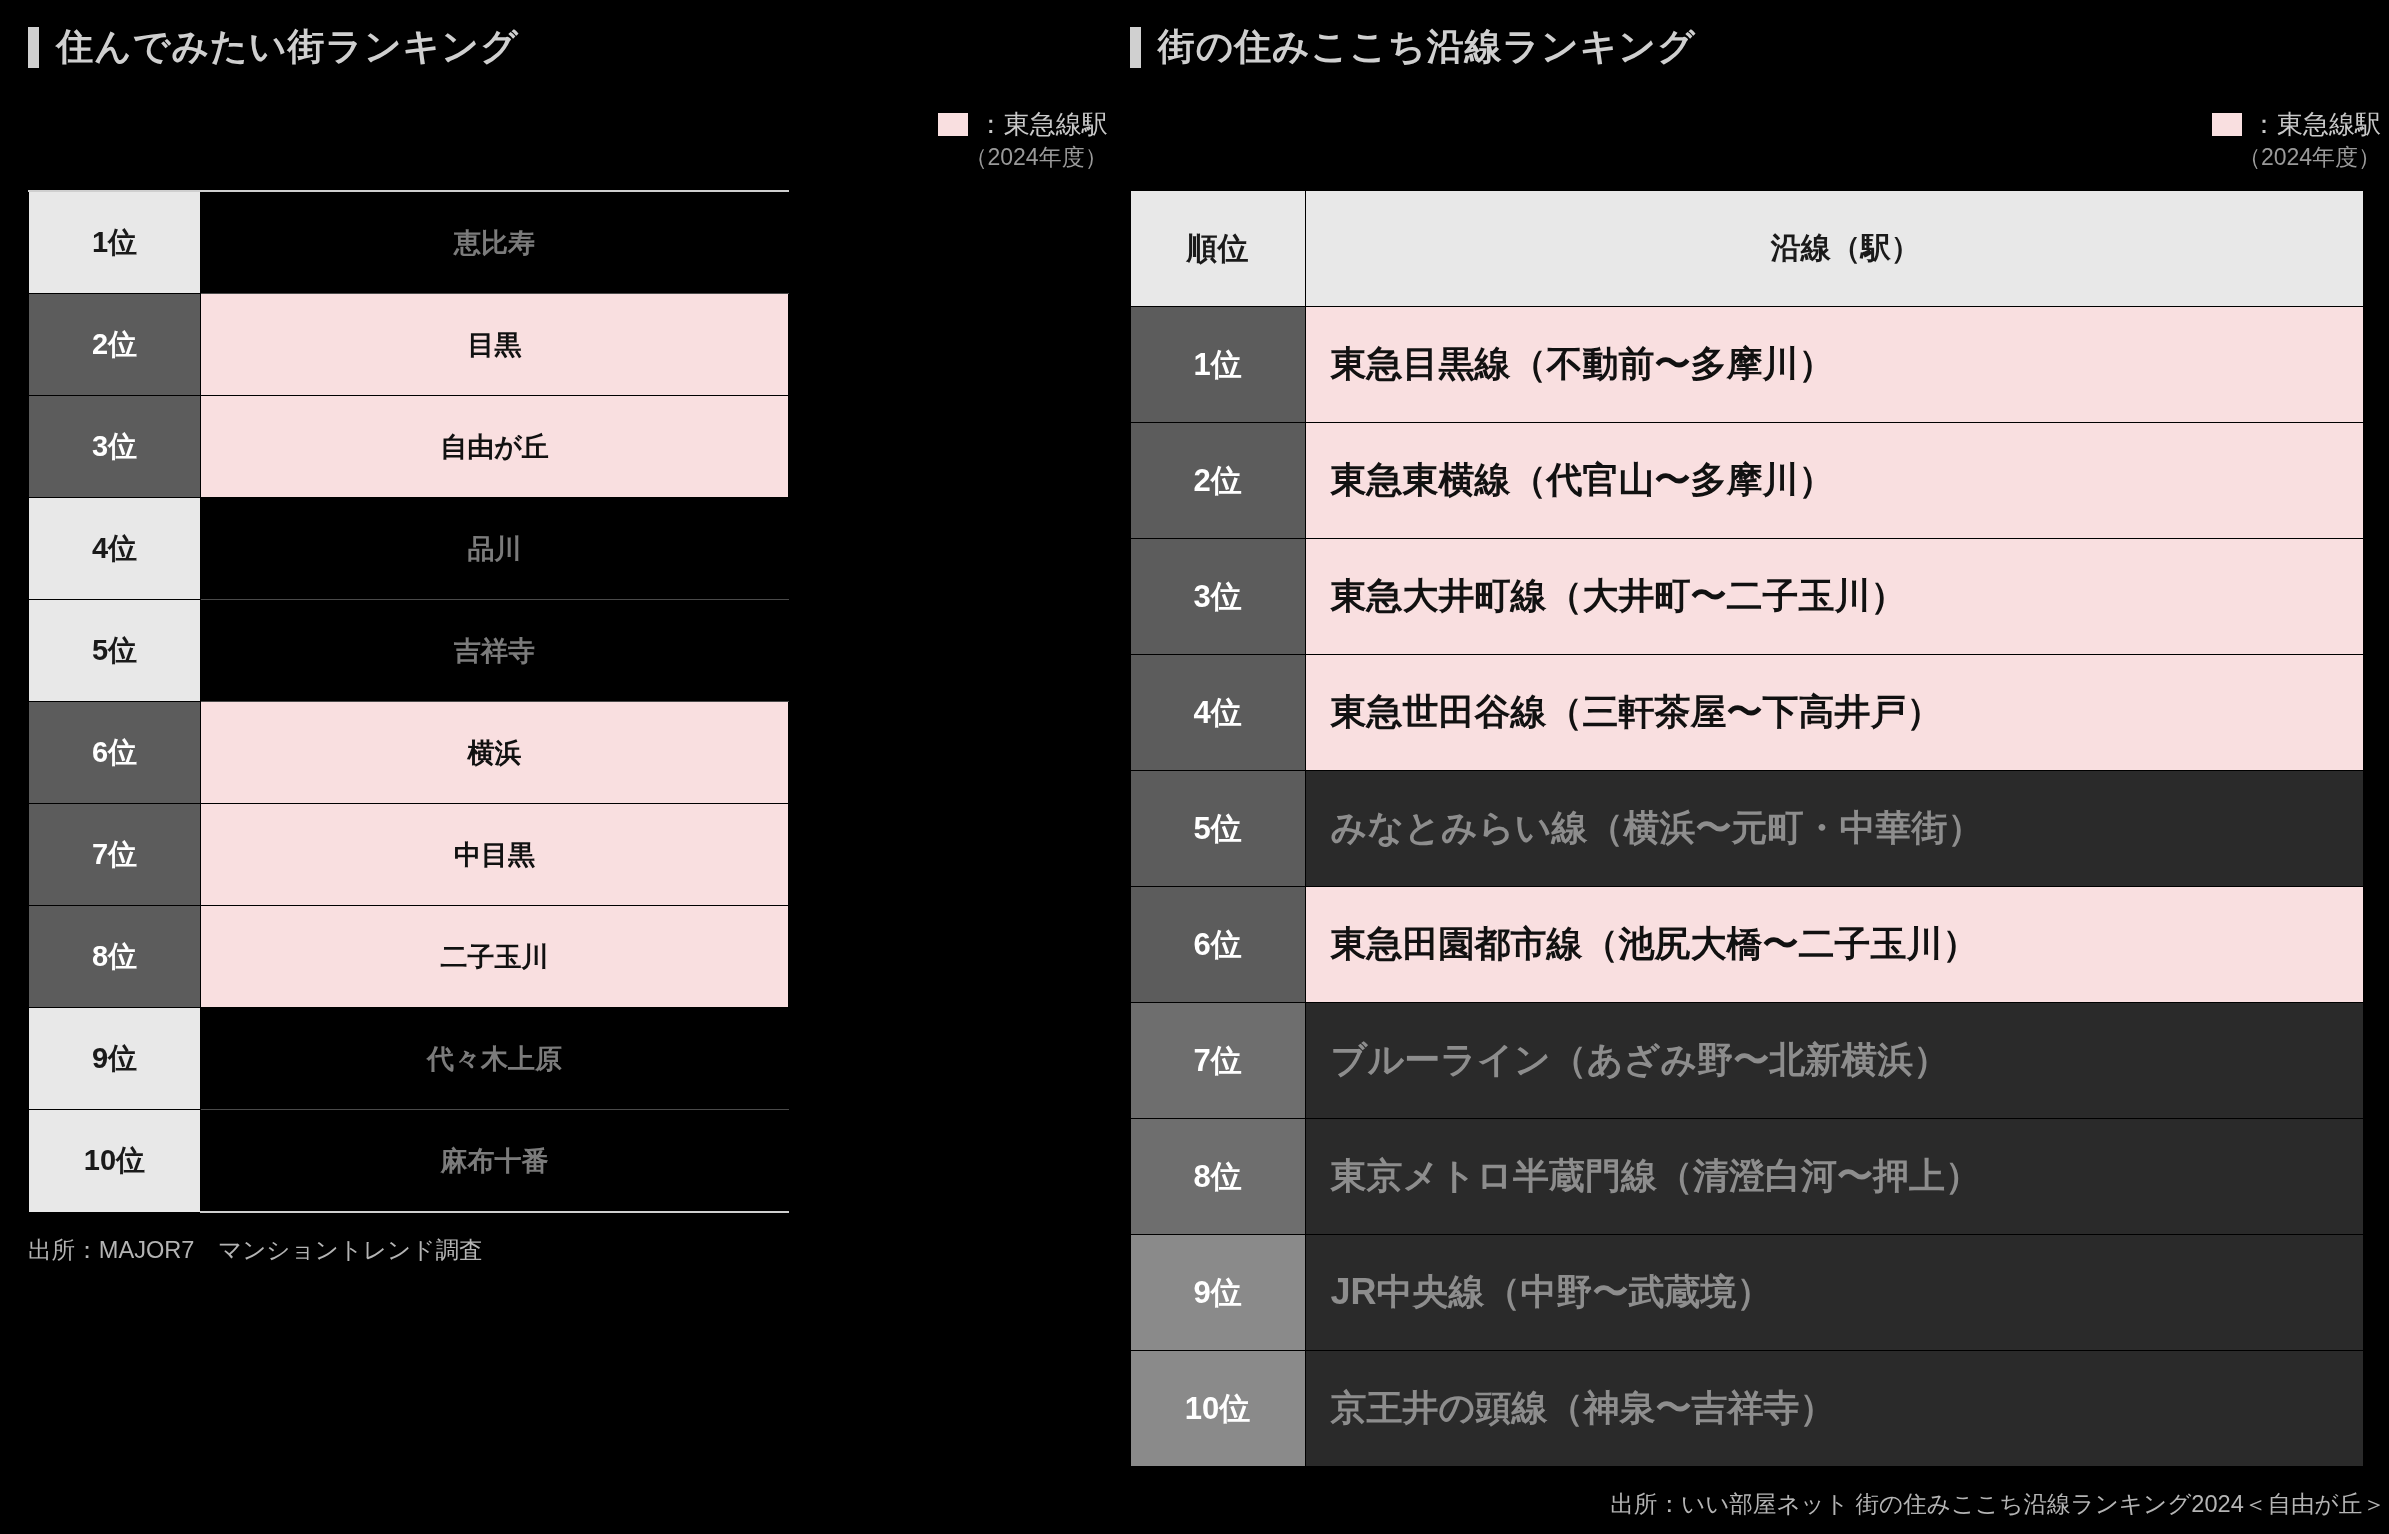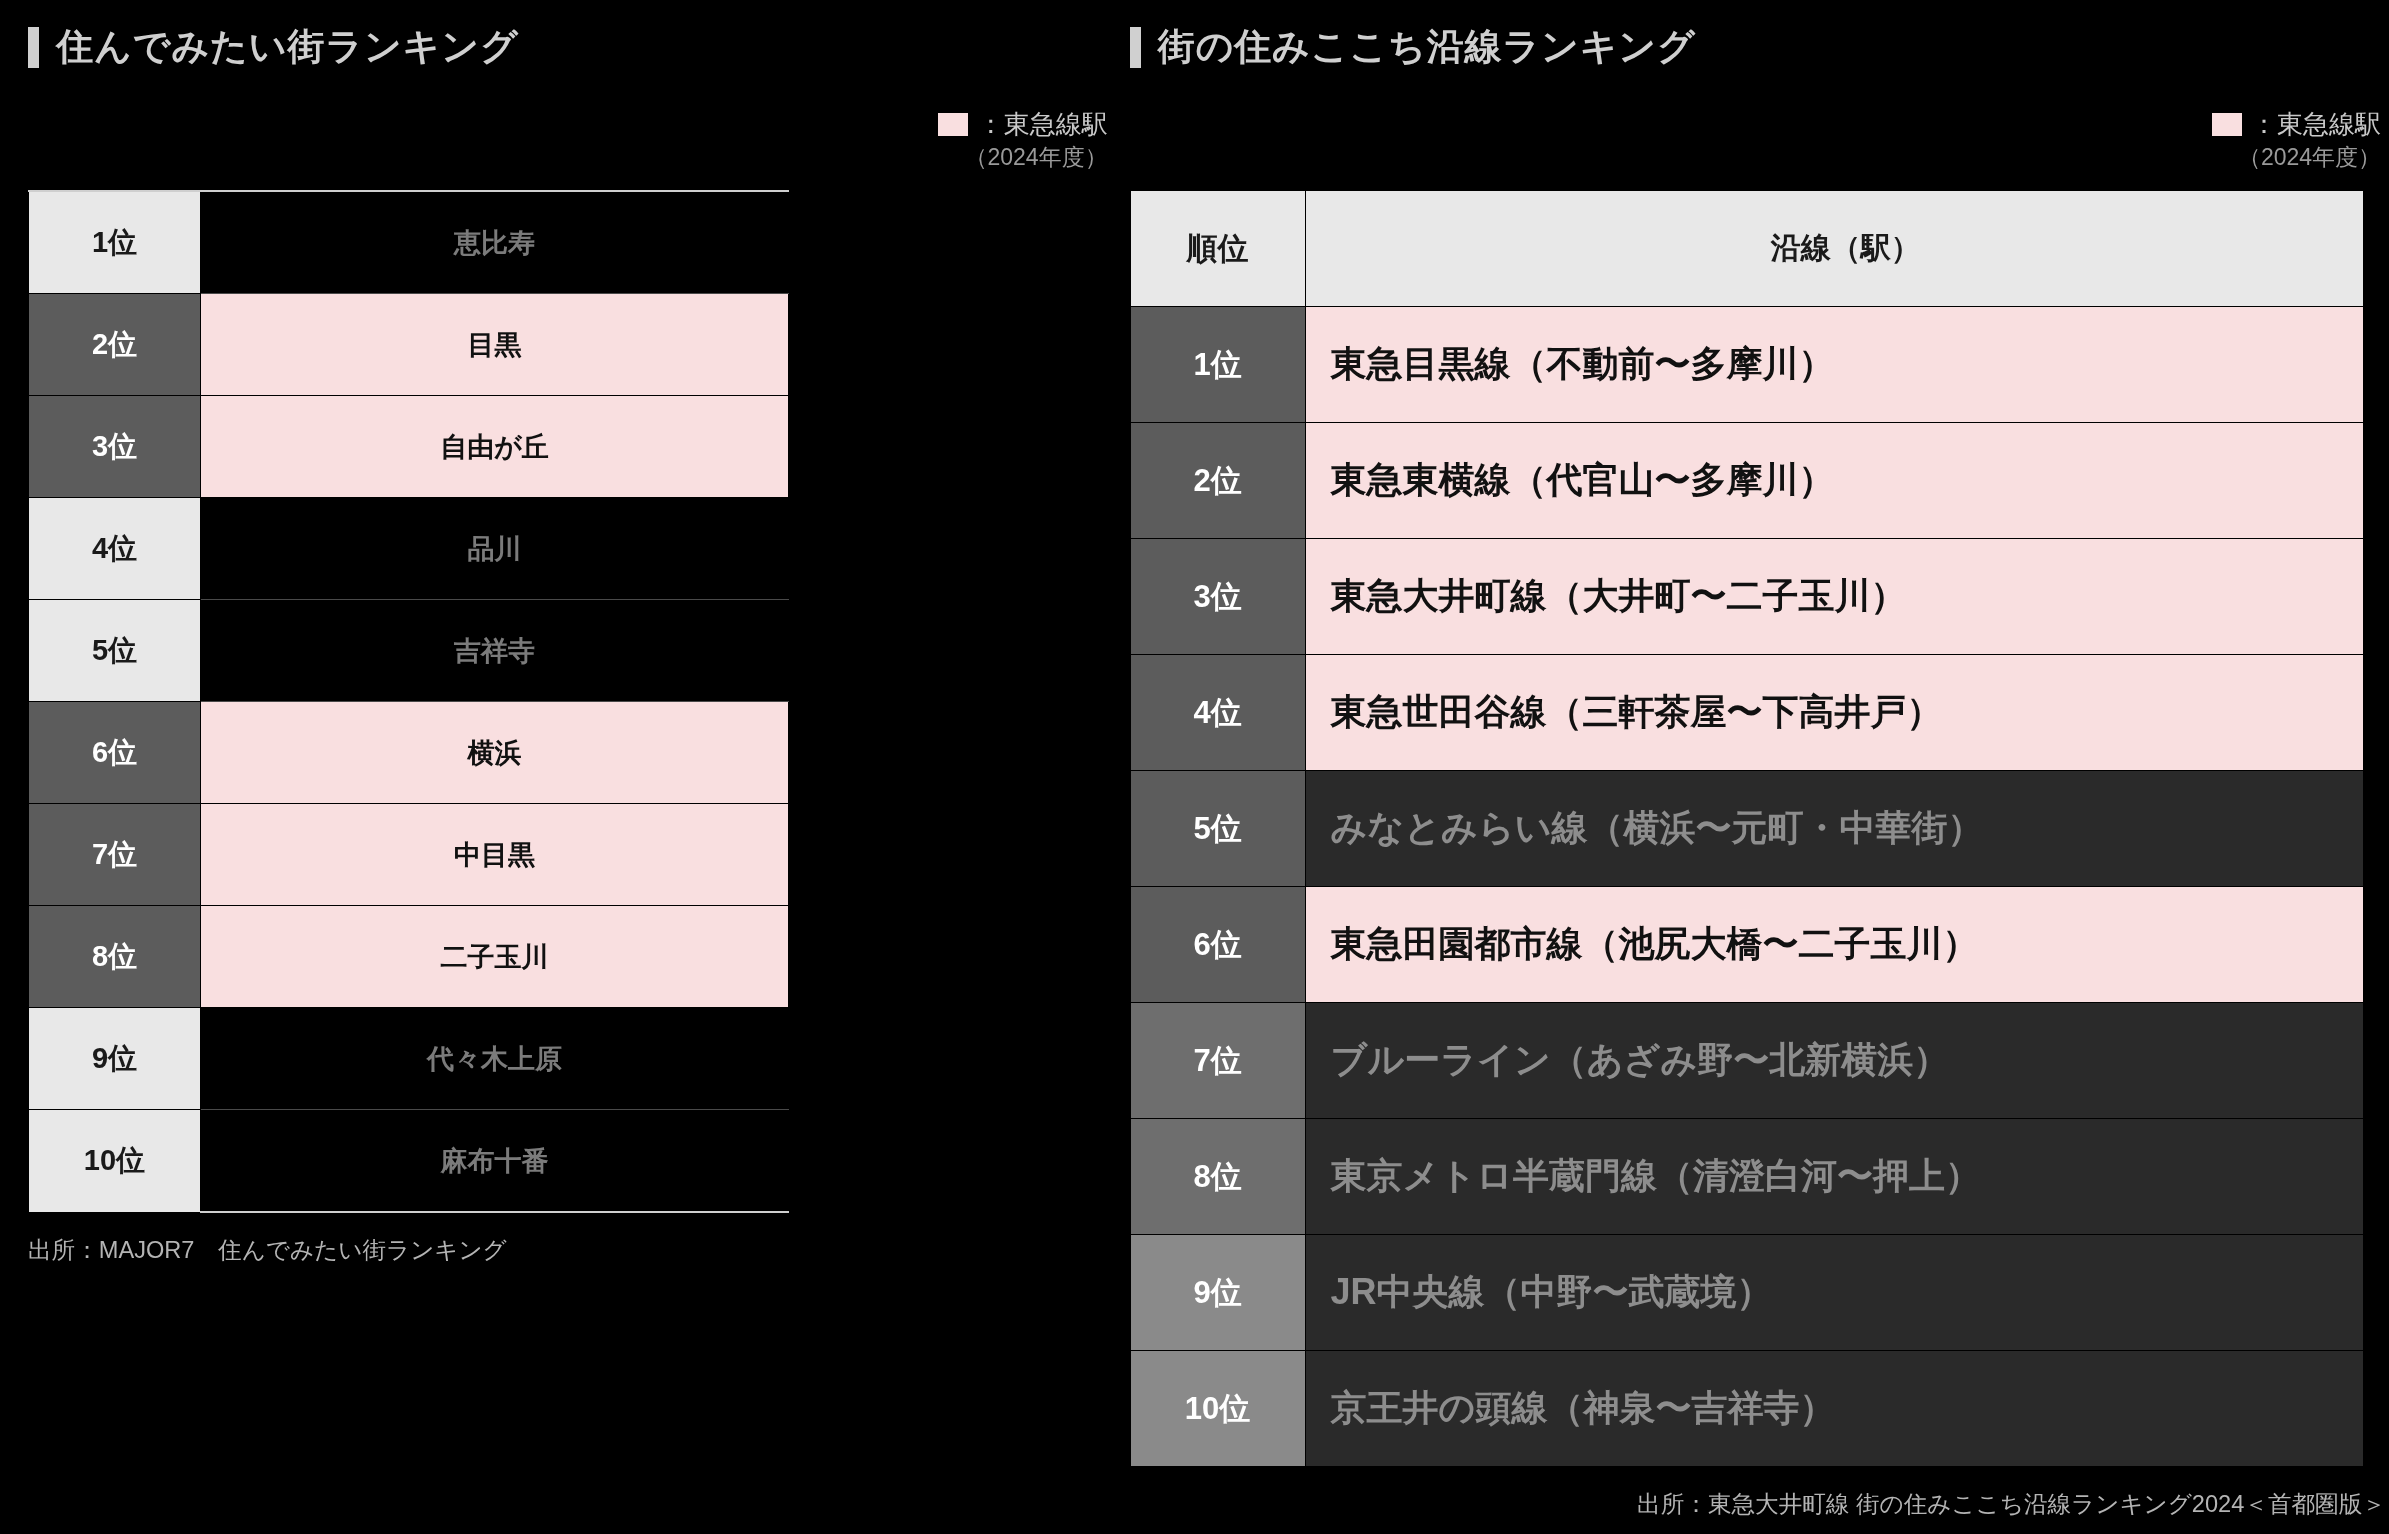--- a/index.html
+++ b/index.html
@@ -271,21 +271,21 @@
           <td class="rank-cell rank-light">9位</td>
           <td class="name-cell name-plain">代々木上原</td>
         </tr>
         <tr>
           <td class="rank-cell rank-light">10位</td>
           <td class="name-cell name-plain">麻布十番</td>
         </tr>
       </tbody>
     </table>
 
-    <div class="source">出所：MAJOR7　住んでみたい街ランキング</div>
+    <div class="source">出所：MAJOR7　マンショントレンド調査</div>
   </section>
 
   <section class="panel panel-right">
 
     <div class="heading">
       <span class="heading-bar"></span>
       <span class="heading-text">街の住みここち沿線ランキング</span>
     </div>
 
     <div class="legend-row">
@@ -340,17 +340,17 @@
           <td class="rank-cell rank-lighter">9位</td>
           <td class="name-cell name-plain">JR中央線（中野〜武蔵境）</td>
         </tr>
         <tr>
           <td class="rank-cell rank-lighter">10位</td>
           <td class="name-cell name-plain">京王井の頭線（神泉〜吉祥寺）</td>
         </tr>
       </tbody>
     </table>
 
-    <div class="source-right">出所：東急大井町線 街の住みここち沿線ランキング2024＜首都圏版＞</div>
+    <div class="source-right">出所：いい部屋ネット 街の住みここち沿線ランキング2024＜自由が丘＞</div>
   </section>
 
 </div>
 
 
 </body></html>

